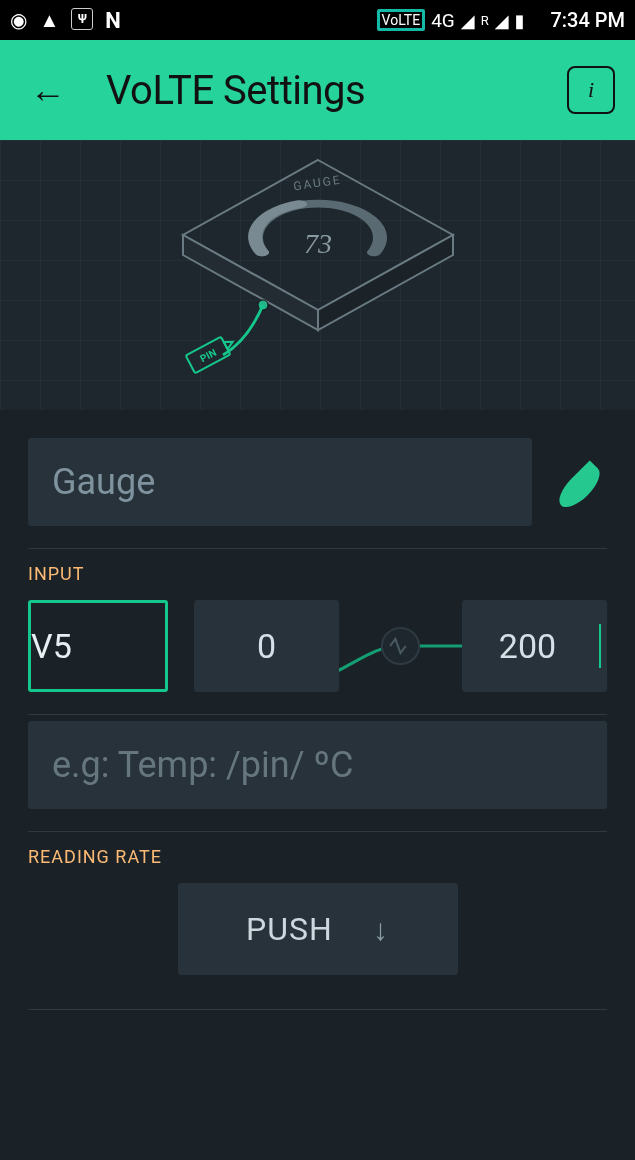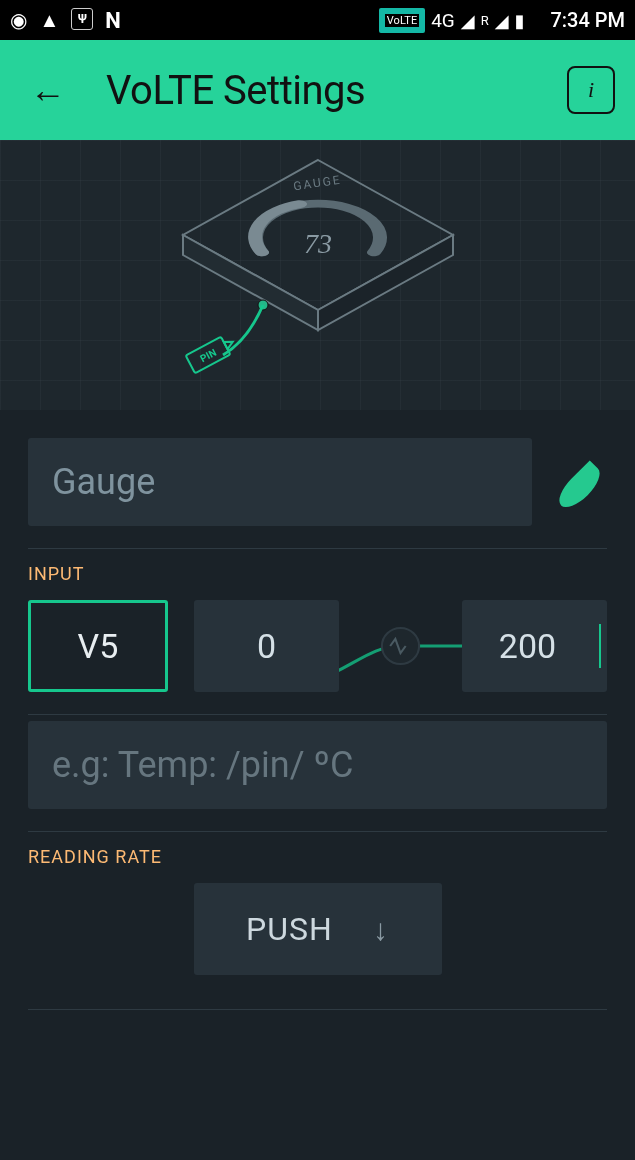--- a/index.html
+++ b/index.html
@@ -14,21 +14,21 @@
     display: flex;
     align-items: center;
     padding: 0 10px;
     font-size: 18px;
   }
   .status-left { display: flex; gap: 12px; }
   .status-right { margin-left: auto; display: flex; align-items: center; gap: 6px; }
   .status-icon { width: 22px; height: 22px; display: inline-flex; align-items: center; justify-content: center; font-size: 12px; border: 1px solid #ccc; border-radius: 3px; font-weight: bold; }
   .status-glyph { font-size: 20px; }
   .status-time { font-size: 20px; font-weight: 500; margin-left: 20px; }
-  .status-badge { font-size: 11px; border: 6px solid #14b8a6; padding: 0 2px; border-radius: 2px; }
+  .status-badge { font-size: 14px; border: 3px solid #14b8a6; padding: 0 2px; border-radius: 2px; }
 
   
   .app-bar {
     height: 100px;
     background: #26d39a;
     display: flex;
     align-items: center;
     padding: 0 20px;
     color: #111;
   }
@@ -80,32 +80,32 @@
     border-radius: 0 50% 50% 50%;
     transform: rotate(45deg);
     margin: 10px 16px 0 16px;
   }
 
   .pin-box {
     width: 140px; height: 92px;
     border: 3px solid #16c78d;
     background: transparent;
     color: #e8eef1;
-    font-size: 34px; display: flex; align-items: center; justify-content: center;
+    font-size: 34px; display: flex; align-items: center; justify-content: flex-start;
     border-radius: 3px;
   }
   .range-wrap { position: relative; flex: 1; height: 92px; }
   .range-min, .range-max { position: absolute; top: 0; width: 145px; height: 92px; }
   .range-min { left: 0; }
   .range-max { right: 0; }
   .range-svg { position: absolute; inset: 0; width: 100%; height: 100%; pointer-events: none; }
   .range-caret { position: absolute; right: 6px; top: 24px; width: 2px; height: 44px; background: #16c78d; }
 
   .push-btn {
-    width: 248px; height: 92px;
+    width: 280px; height: 92px;
     background: #27323a;
     border-radius: 3px;
     display: flex; align-items: center; justify-content: center; gap: 40px;
     color: #cdd8de; font-size: 32px; letter-spacing: 1px;
     margin: 0 auto 12px auto;
   }
   .down-arrow { font-size: 30px; color: #8a9aa3; }
 </style>
 </head>
 <body>

